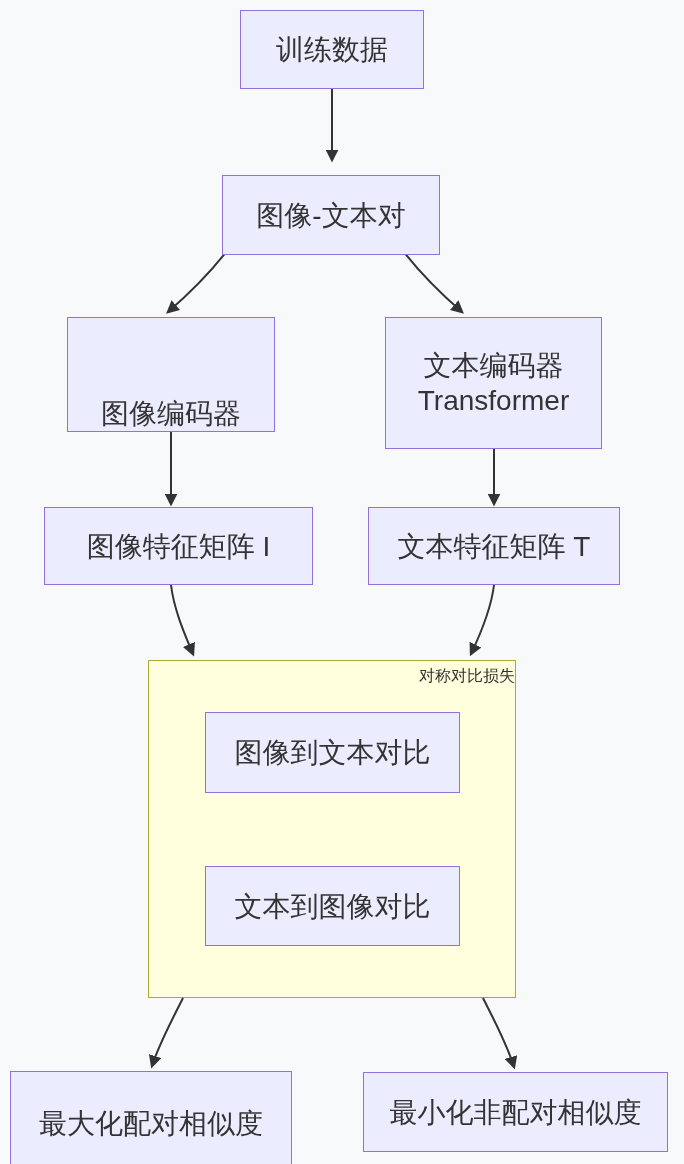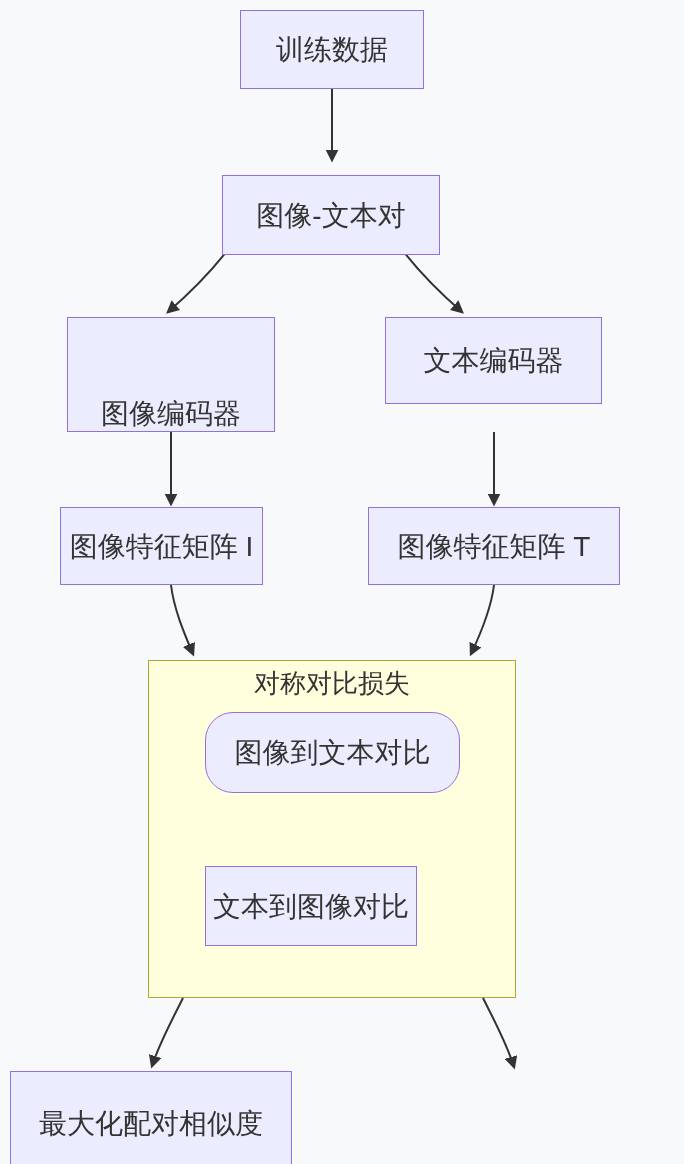--- a/index.html
+++ b/index.html
@@ -47,22 +47,22 @@
     text-align: center;
   }
   .subgraph {
     position: absolute;
     z-index: 1;
     background: var(--subgraph-fill);
     border: 1.5px solid var(--subgraph-border);
   }
   .subgraph-title {
     margin-top: 5px;
-    text-align: center;
-    font-size: 26px;
+    text-align: right;
+    font-size: 16px;
     color: var(--text);
   }
 </style>
 </head>
 <body>
 
 <div class="canvas">
 
   <svg class="edge-layer" viewBox="0 0 684 1164" xmlns="http://www.w3.org/2000/svg">
     <defs>
@@ -90,38 +90,42 @@
   </div>
 
   <div class="node" style="left:222px; top:163px; width:218px; height:80px;margin-top:12px;">
     <span>图像-文本对</span>
   </div>
 
   <div class="node" style="left:67px; top:317px; width:208px; height:115px;justify-content:flex-end;">
     <span>图像编码器</span>
   </div>
 
-  <div class="node" style="left:385px; top:317px; width:217px; height:87px;">
+  <div class="node" style="left:385px; top:317px; width:217px; height:132px;">
     <span>文本编码器</span>
+    <span>Transformer</span>
   </div>
 
-  <div class="node" style="left:60px; top:507px; width:203px; height:78px;">
+  <div class="node" style="left:44px; top:507px; width:269px; height:78px;">
     <span>图像特征矩阵 I</span>
   </div>
 
   <div class="node" style="left:368px; top:507px; width:252px; height:78px;">
-    <span>图像特征矩阵 T</span>
+    <span>文本特征矩阵 T</span>
   </div>
 
-  <div class="node" style="left:205px; top:712px; width:255px; height:81px;border-radius:28px;">
+  <div class="node" style="left:205px; top:712px; width:255px; height:81px;">
     <span>图像到文本对比</span>
   </div>
 
-  <div class="node" style="left:205px; top:866px; width:212px; height:80px;">
+  <div class="node" style="left:205px; top:866px; width:255px; height:80px;">
     <span>文本到图像对比</span>
   </div>
 
   <div class="node" style="left:10px; top:1071px; width:282px; height:104px;">
     <span>最大化配对相似度</span>
   </div>
 
+  <div class="node" style="left:363px; top:1072px; width:305px; height:80px;">
+    <span>最小化非配对相似度</span>
+  </div>
 
 </div>
 
 </body></html>

